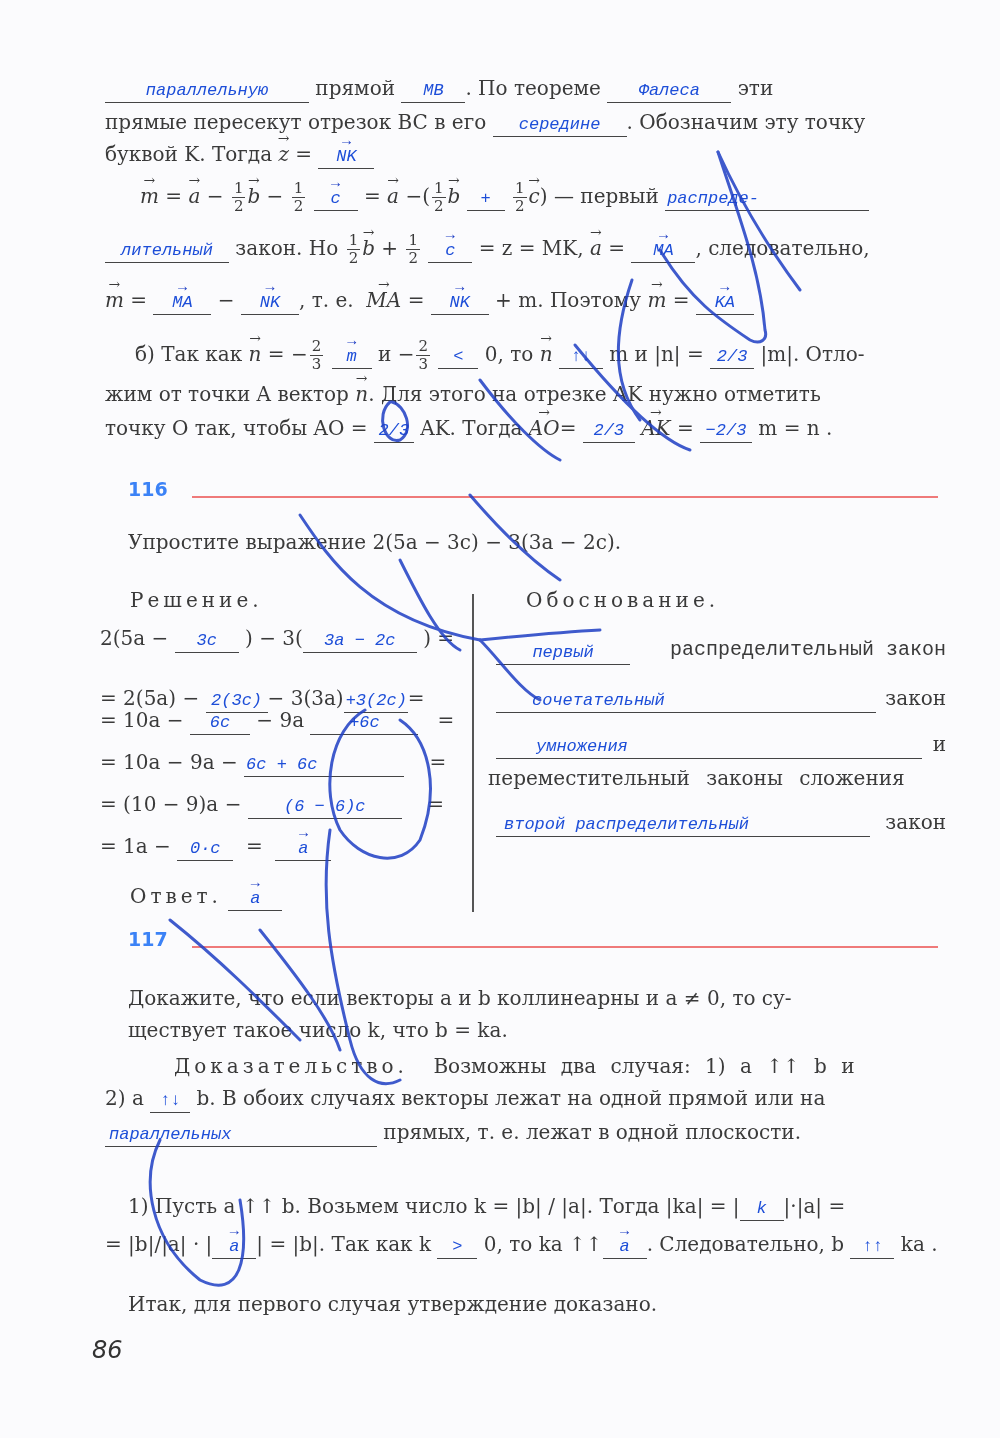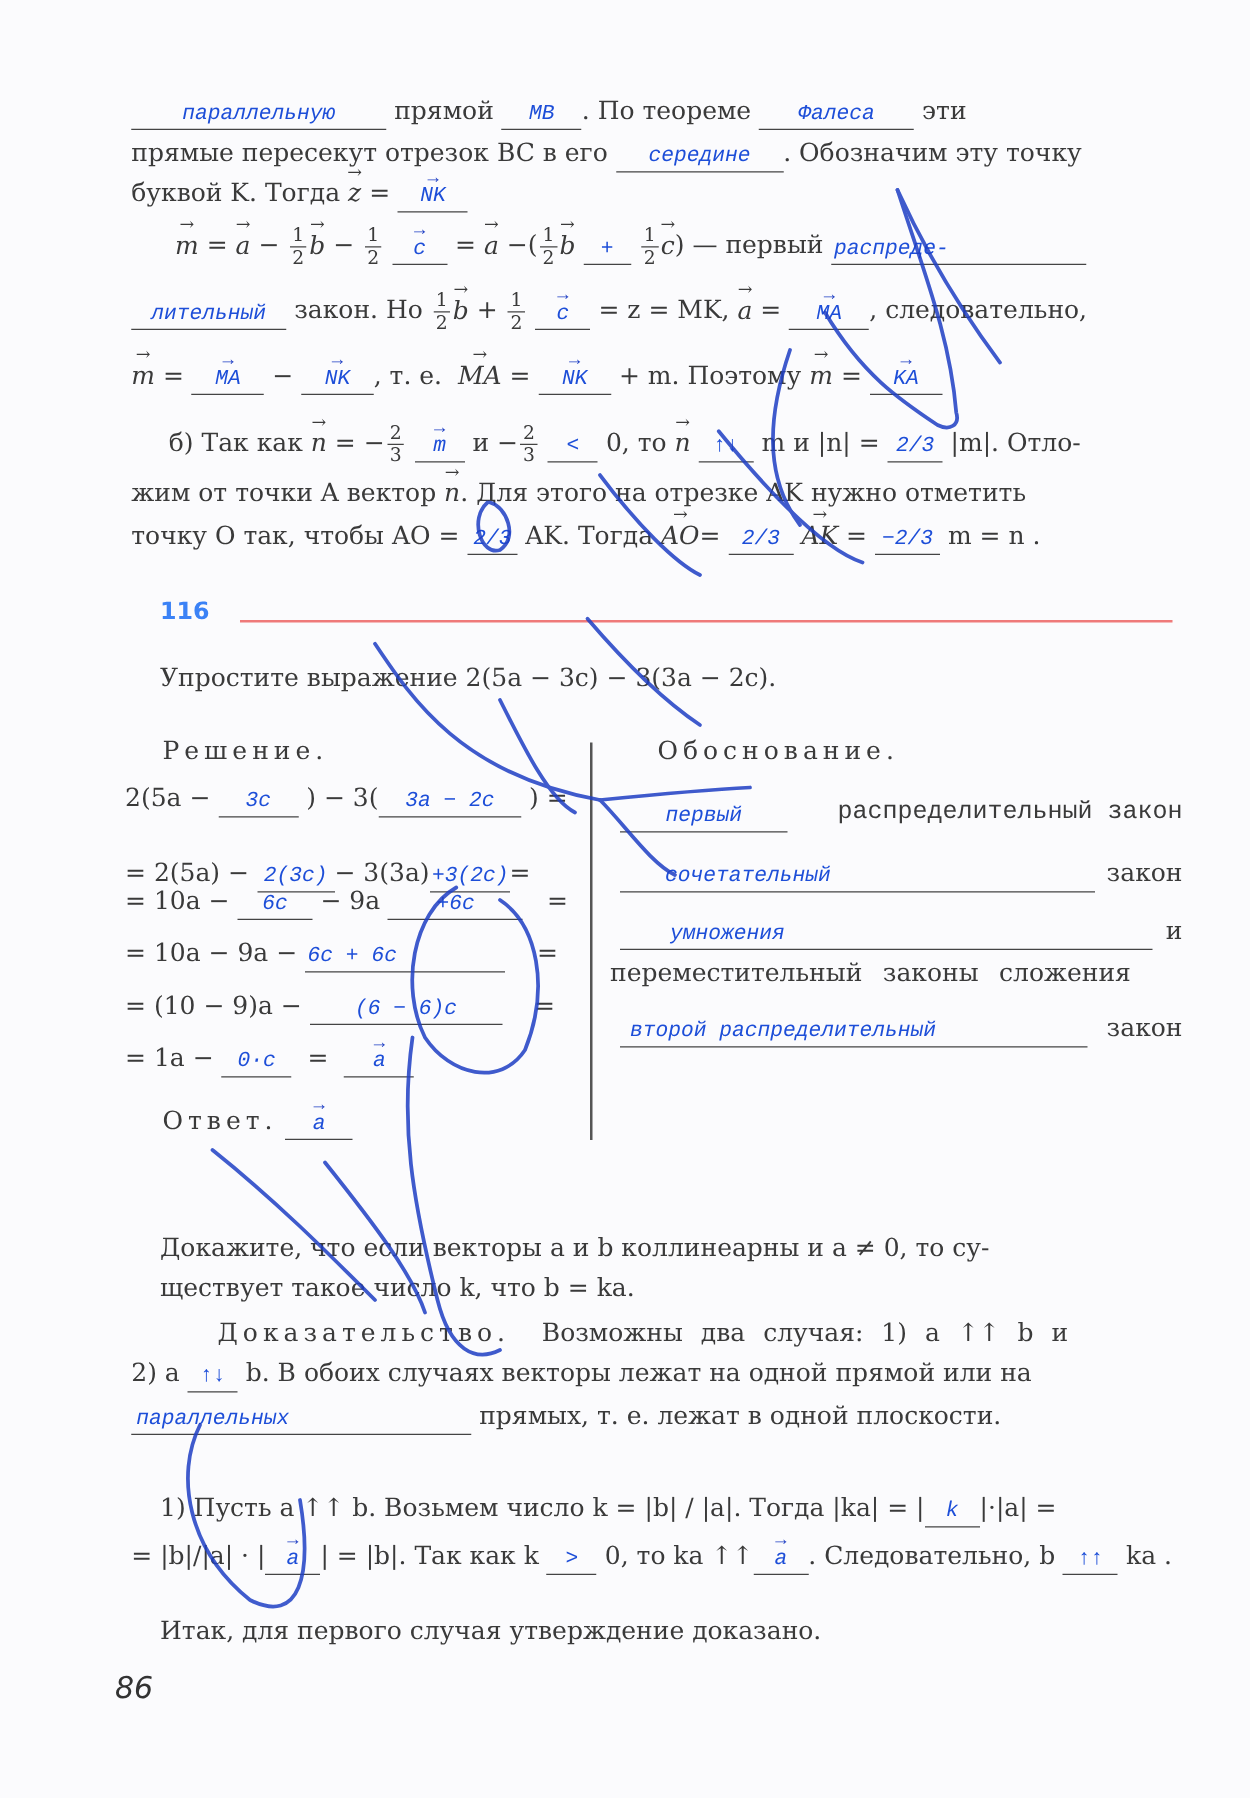--- a/index.html
+++ b/index.html
@@ -251,20 +251,24 @@
     <span style="float:right;">и</span>
   </div>
   <div class="line" style="top:764px; left:488px; width:450px; word-spacing:10px;">
     <span>переместительный законы сложения</span>
   </div>
   <div class="line" style="top:808px; left:496px; width:450px;">
     <span class="blank hw" style="width:374px; text-align:left; padding-left:8px; box-sizing:border-box;">второй распределительный</span>
     <span style="float:right;">закон</span>
   </div>
 
+  <div class="task-header" style="top:928px;">
+    <span class="task-num">117</span>
+    <div class="task-rule"></div>
+  </div>
 
   <div class="line" style="top:984px; left:128px;">
     <span>Докажите, что если векторы a и b коллинеарны и a ≠ 0, то су-</span>
   </div>
   <div class="line" style="top:1016px; left:128px;">
     <span>ществует такое число k, что b = ka.</span>
   </div>
 
   <div class="line" style="top:1052px; left:174px;">
     <span class="spaced">Доказательство.</span>

